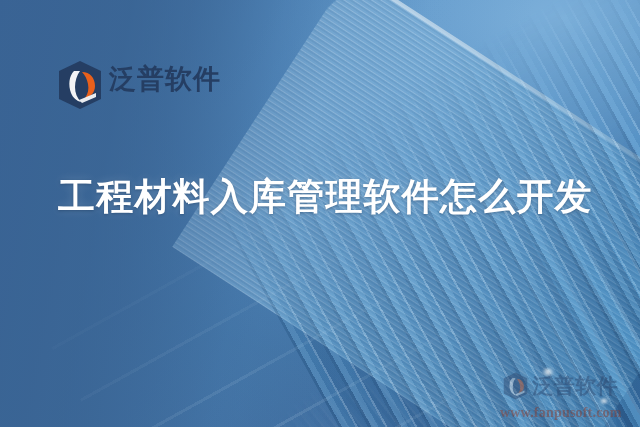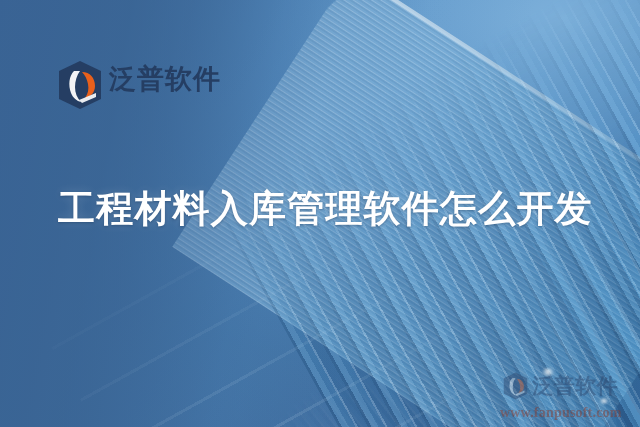--- a/index.html
+++ b/index.html
@@ -195,21 +195,21 @@
     color: #c3cfdd;
     letter-spacing: 3.1px;
     line-height: 14px;
     white-space: nowrap;
   }
 
   
   .headline {
     position: absolute;
     left: 58px;
-    top: 186px;
+    top: 174px;
     width: 560px;
     font-family: "DejaVu Sans", "Liberation Sans", sans-serif;
     font-size: 37px;
     font-weight: 700;
     color: #ffffff;
     letter-spacing: 1.2px;
     line-height: 46px;
     white-space: nowrap;
     text-shadow:
       0 1px 3px rgba(22,52,86,0.45),

